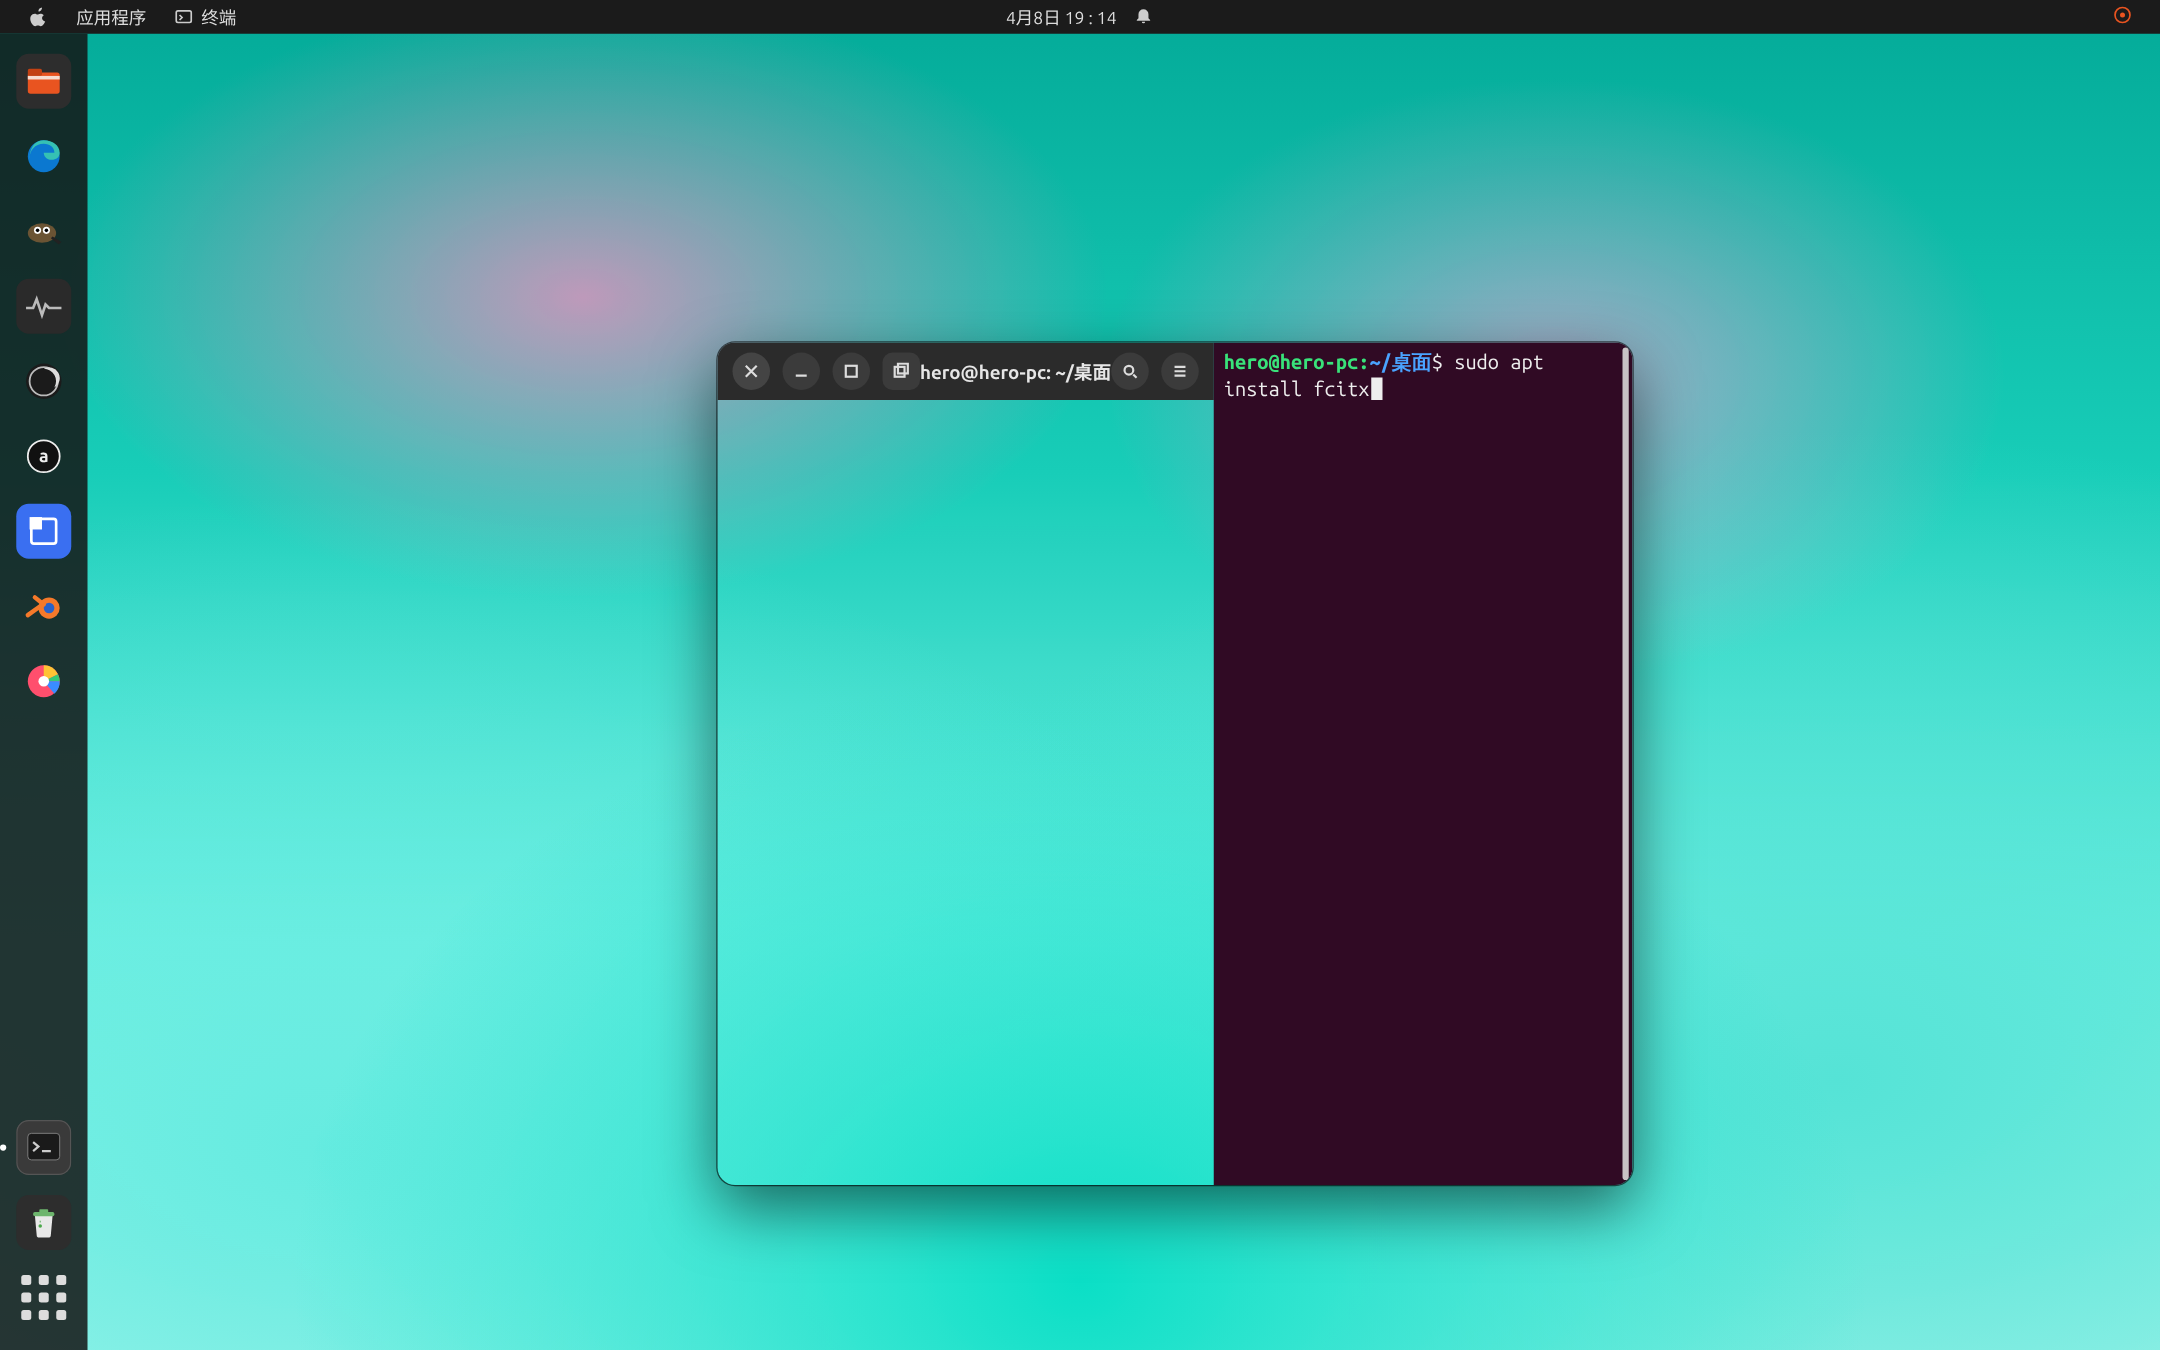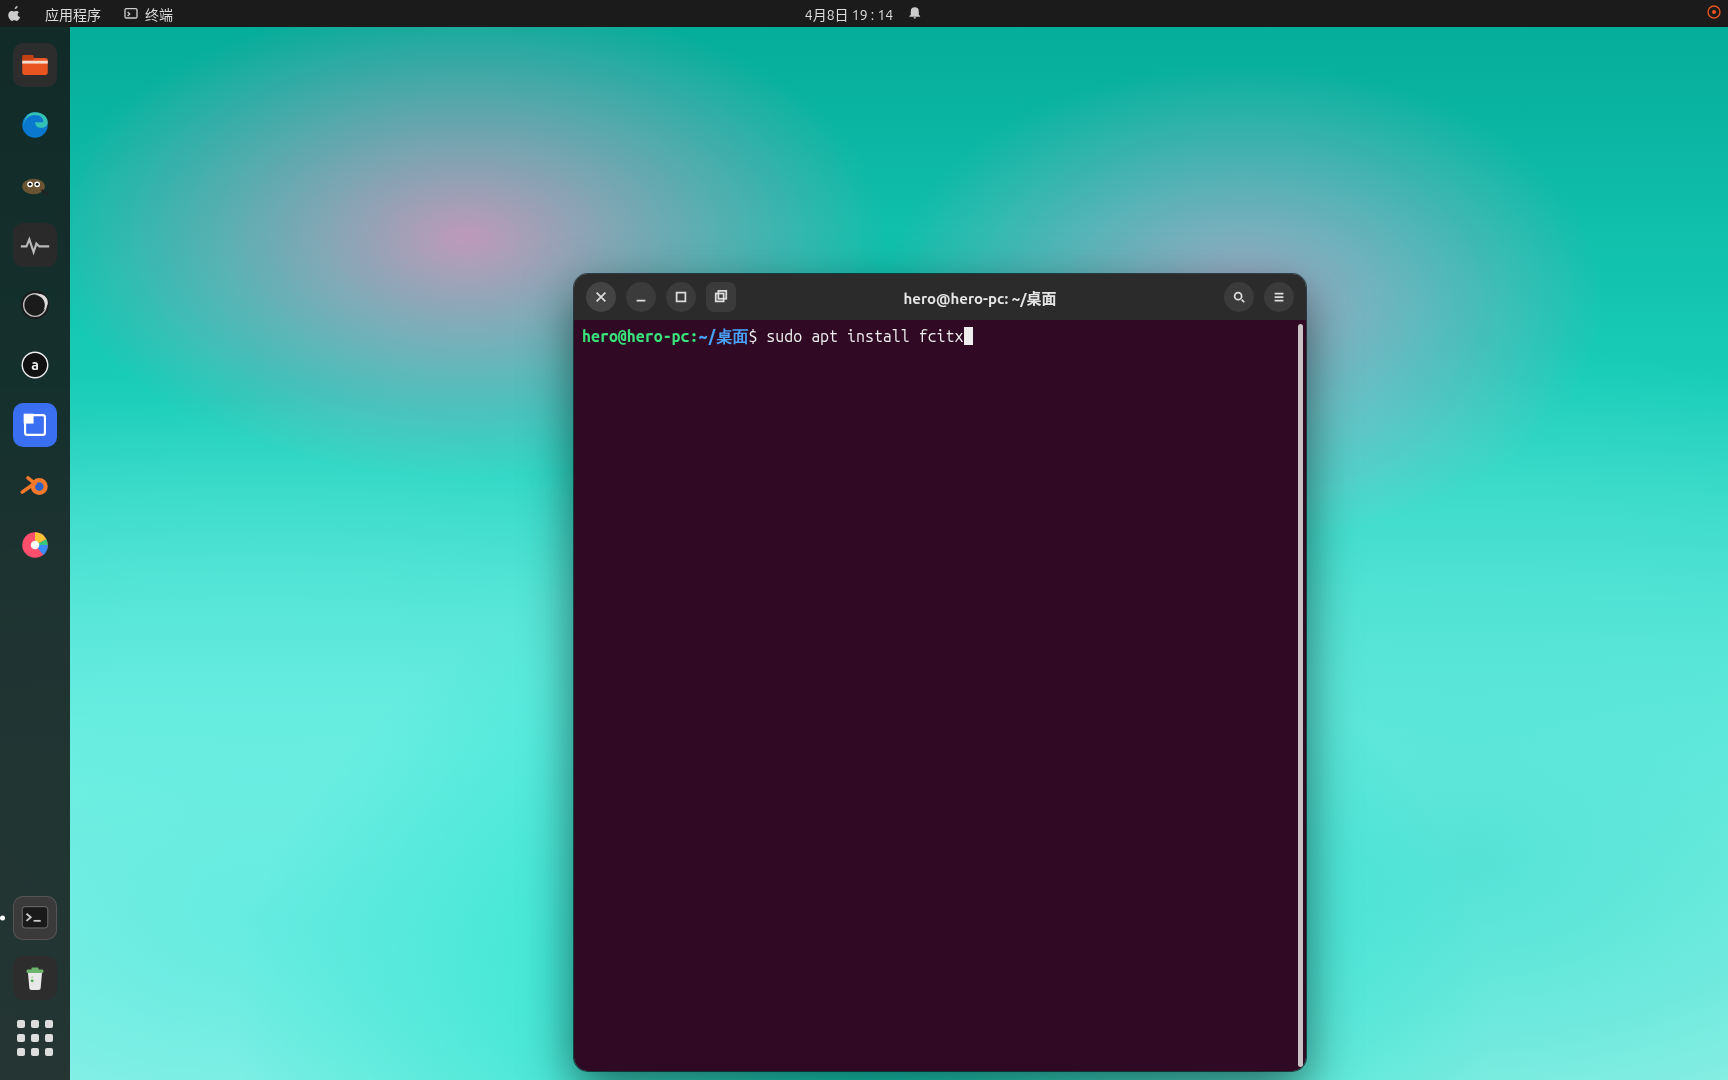--- a/index.html
+++ b/index.html
@@ -30,21 +30,21 @@
   .top-panel {
     position: absolute;
     top: 0; left: 0; right: 0;
     height: 27px;
     background: #1b1b1b;
     color: #ddd;
     display: flex;
     align-items: center;
     font-size: 14px;
     z-index: 10;
-    padding: 0 6px;
+    padding: 0 22px;
   }
   .top-panel .left  { display:flex; align-items:center; gap:22px; flex:1; }
   .top-panel .center{ position:absolute; left:50%; transform:translateX(-50%);
                       display:flex; align-items:flex-start; gap:14px; }
   .top-panel .right { display:flex; align-items:center; gap:14px; margin-left:auto; }
   .top-panel .menu-item { display:flex; align-items:center; gap:6px; cursor:pointer; }
   .top-panel svg { width:16px; height:16px; fill:#ccc; }
   .apple-logo svg { width:17px; height:17px; }
 
   
@@ -84,26 +84,26 @@
     display:grid; grid-template-columns:repeat(3,8px); grid-template-rows:repeat(3,8px);
     gap:6px; align-content:center; justify-content:center;
     margin-bottom:20px; cursor:pointer;
   }
   .app-grid span{ width:8px; height:8px; background:#ddd; border-radius:2px; }
 
   
   .terminal-window{
     position:absolute;
     left:574px; top:274px;
-    width:732px; height:797px;
+    width:732px; height:674px;
     border-radius:14px;
     overflow:hidden;
     box-shadow: 0 18px 50px rgba(0,0,0,0.55), 0 0 0 1px rgba(0,0,0,0.6);
     z-index:5;
-    display:flex; flex-direction:column;
+    display:flex; flex-direction:row;
   }
   .titlebar{
     height:46px;
     background:#2b2b2b;
     display:flex; align-items:center;
     padding:0 12px;
     color:#e6e6e6;
     font-weight:600; font-size:15px;
   }
   .titlebar .tb-left, .titlebar .tb-right{ display:flex; gap:10px; align-items:center; }

